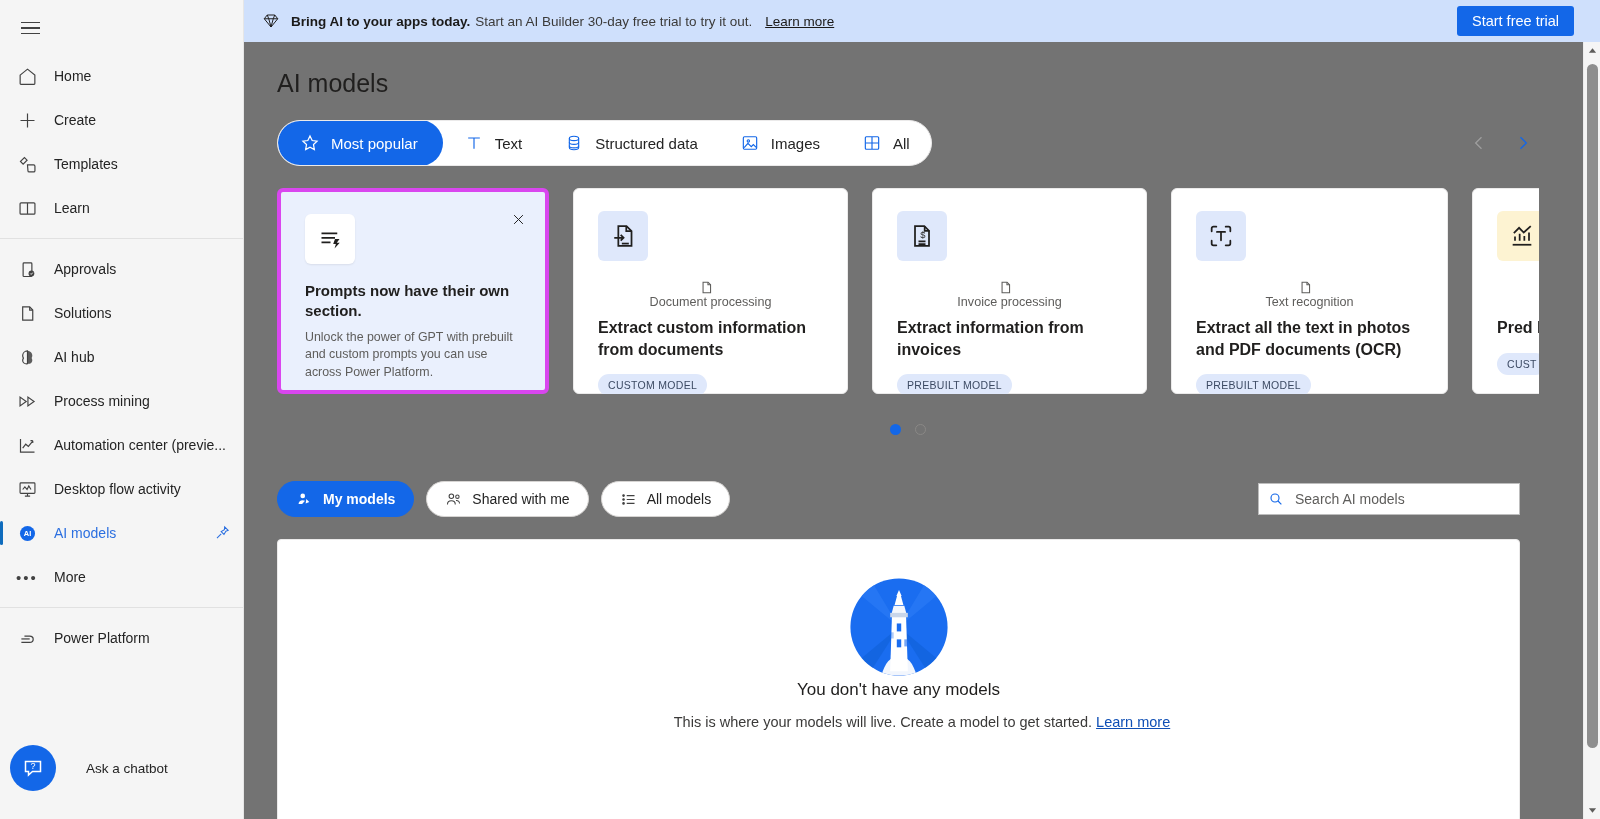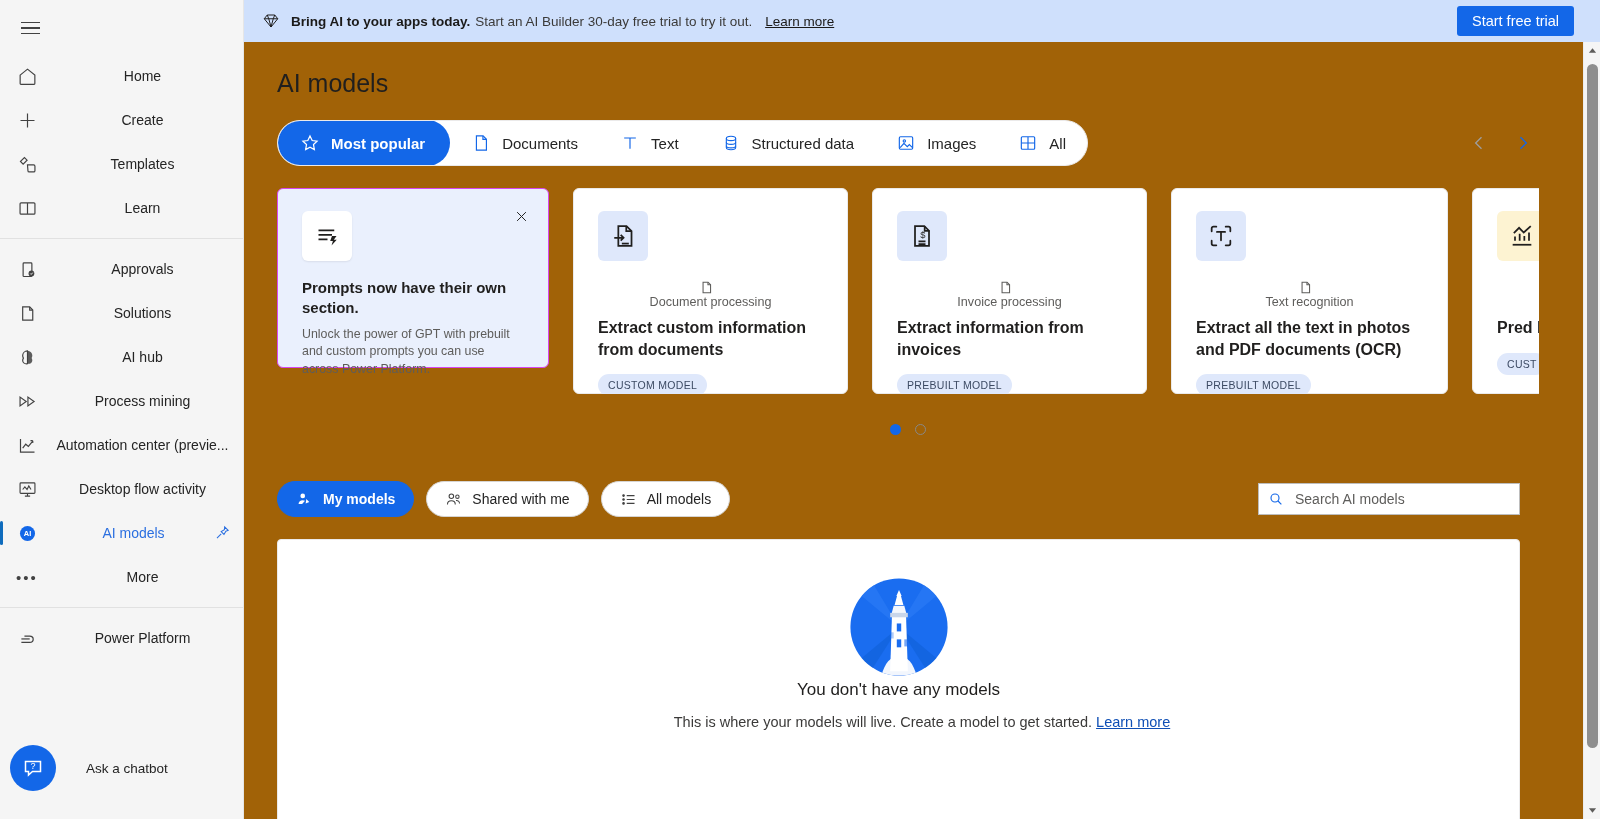--- a/index.html
+++ b/index.html
@@ -28,21 +28,21 @@
     gap: 4px; cursor: pointer; border-radius: 4px;
   }
   .hamburger span { display:block; width:19px; height:1.4px; background:#424242; }
 
   .nav-group { padding: 2px 0; }
   .nav-sep { height: 1px; background: #e1e1e1; margin: 6px 0 6px 0; }
   .nav-item {
     display: flex; align-items: center;
     height: 44px; padding: 0 12px 0 16px;
     cursor: pointer; position: relative;
-    font-size: 14px; color: #242424; text-align: center;
+    font-size: 14px; color: #242424;
   }
   .nav-item .ico {
     width: 22px; height: 22px; flex: 0 0 22px;
     margin-right: 16px;
     display: flex; align-items: center; justify-content: center;
     color: #424242;
   }
   .nav-item .lbl {
     white-space: nowrap; overflow: hidden; text-overflow: ellipsis;
     flex: 1 1 auto; font-size: 14px;
@@ -66,21 +66,21 @@
   .chatbot-bubble {
     width: 46px; height: 46px; border-radius: 50%;
     background: #1367e8; display: flex; align-items: center; justify-content: center;
     flex: 0 0 46px;
   }
   .chatbot-label { margin-left: 30px; font-size: 13.5px; color: #242424; }
 
   
   .main {
     flex: 1 1 auto; height: 819px;
-    position: relative; background: #a16207;
+    position: relative; background: #737373;
     overflow: hidden;
   }
 
   
   .banner {
     height: 42px; background: #cfe0fc;
     display: flex; align-items: center;
     padding: 0 14px 0 18px;
     font-size: 13.5px; color: #1b1a19;
   }
@@ -108,35 +108,35 @@
     display: flex; align-items: center;
     background: #fff; border: 1px solid #ebeaea; border-radius: 26px;
     height: 46px; padding: 0; overflow: hidden;
   }
   .tab {
     display: flex; align-items: center; height: 46px;
     padding: 0 21px; cursor: pointer; font-size: 15px; color: #242424;
     border-radius: 26px;
   }
   .tab .ticon { width: 20px; height: 20px; margin-right: 11px; color: #1367e8; display: flex; align-items: center; justify-content: center; }
-  .tab.active { background: #1367e8; color: #fff; font-weight: bold; padding: 0 25px 0 22px; }
+  .tab.active { background: #1367e8; color: #fff; font-weight: normal; padding: 0 25px 0 22px; }
   .tab.active .ticon { color: #fff; }
 
   .carousel-nav { margin-left: auto; display: flex; align-items: center; gap: 14px; padding-right: 62px; }
   .chev { width: 30px; height: 30px; display: flex; align-items: center; justify-content: center; cursor: pointer; }
   .chev.disabled { color: #9e9e9e; }
   .chev.enabled { color: #1367e8; }
 
   
   .cards-viewport { margin-top: 22px; overflow: hidden; width: 1262px; }
   .cards { display: flex; gap: 24px; }
 
   .promo-card {
-    flex: 0 0 272px; height: 180px;
-    background: #eaf0fd; border: 1px solid #d946ef; border-radius: 6px;
+    flex: 0 0 272px; height: 206px;
+    background: #eaf0fd; border: 4px solid #d946ef; border-radius: 6px;
     padding: 22px 24px; position: relative;
   }
   .promo-icon {
     width: 50px; height: 50px; border-radius: 6px; background: #fff;
     display: flex; align-items: center; justify-content: center;
     box-shadow: 0 1px 2px rgba(0,0,0,.08);
   }
   .promo-close {
     position: absolute; top: 16px; right: 16px;
     width: 22px; height: 22px; cursor: pointer; color: #242424;
@@ -414,29 +414,20 @@
 
         <div class="tab active">
           <span class="ticon">
             <svg width="20" height="20" viewBox="0 0 24 24" fill="none" stroke="currentColor" stroke-width="1.5">
                 <path d="m12 3.6 2.6 5.4 5.9.8-4.3 4.1 1 5.9L12 17l-5.2 2.8 1-5.9-4.3-4.1 5.9-.8z"></path>
               </svg>
           </span>
           <span>Most popular</span>
         </div>
 
-        <div class="tab">
-          <span class="ticon">
-            <svg width="20" height="20" viewBox="0 0 24 24" fill="none" stroke="currentColor" stroke-width="1.4">
-                <path d="M6.5 3.5h8L18.5 7.5V20.5H6.5z"></path>
-                <path d="M14.3 3.6v4h4.1"></path>
-              </svg>
-          </span>
-          <span>Documents</span>
-        </div>
 
         <div class="tab">
           <span class="ticon">
             <svg width="20" height="20" viewBox="0 0 24 24" fill="none" stroke="currentColor" stroke-width="1.4">
                 <path d="M5 6h14M12 6v13"></path>
               </svg>
           </span>
           <span>Text</span>
         </div>
 

